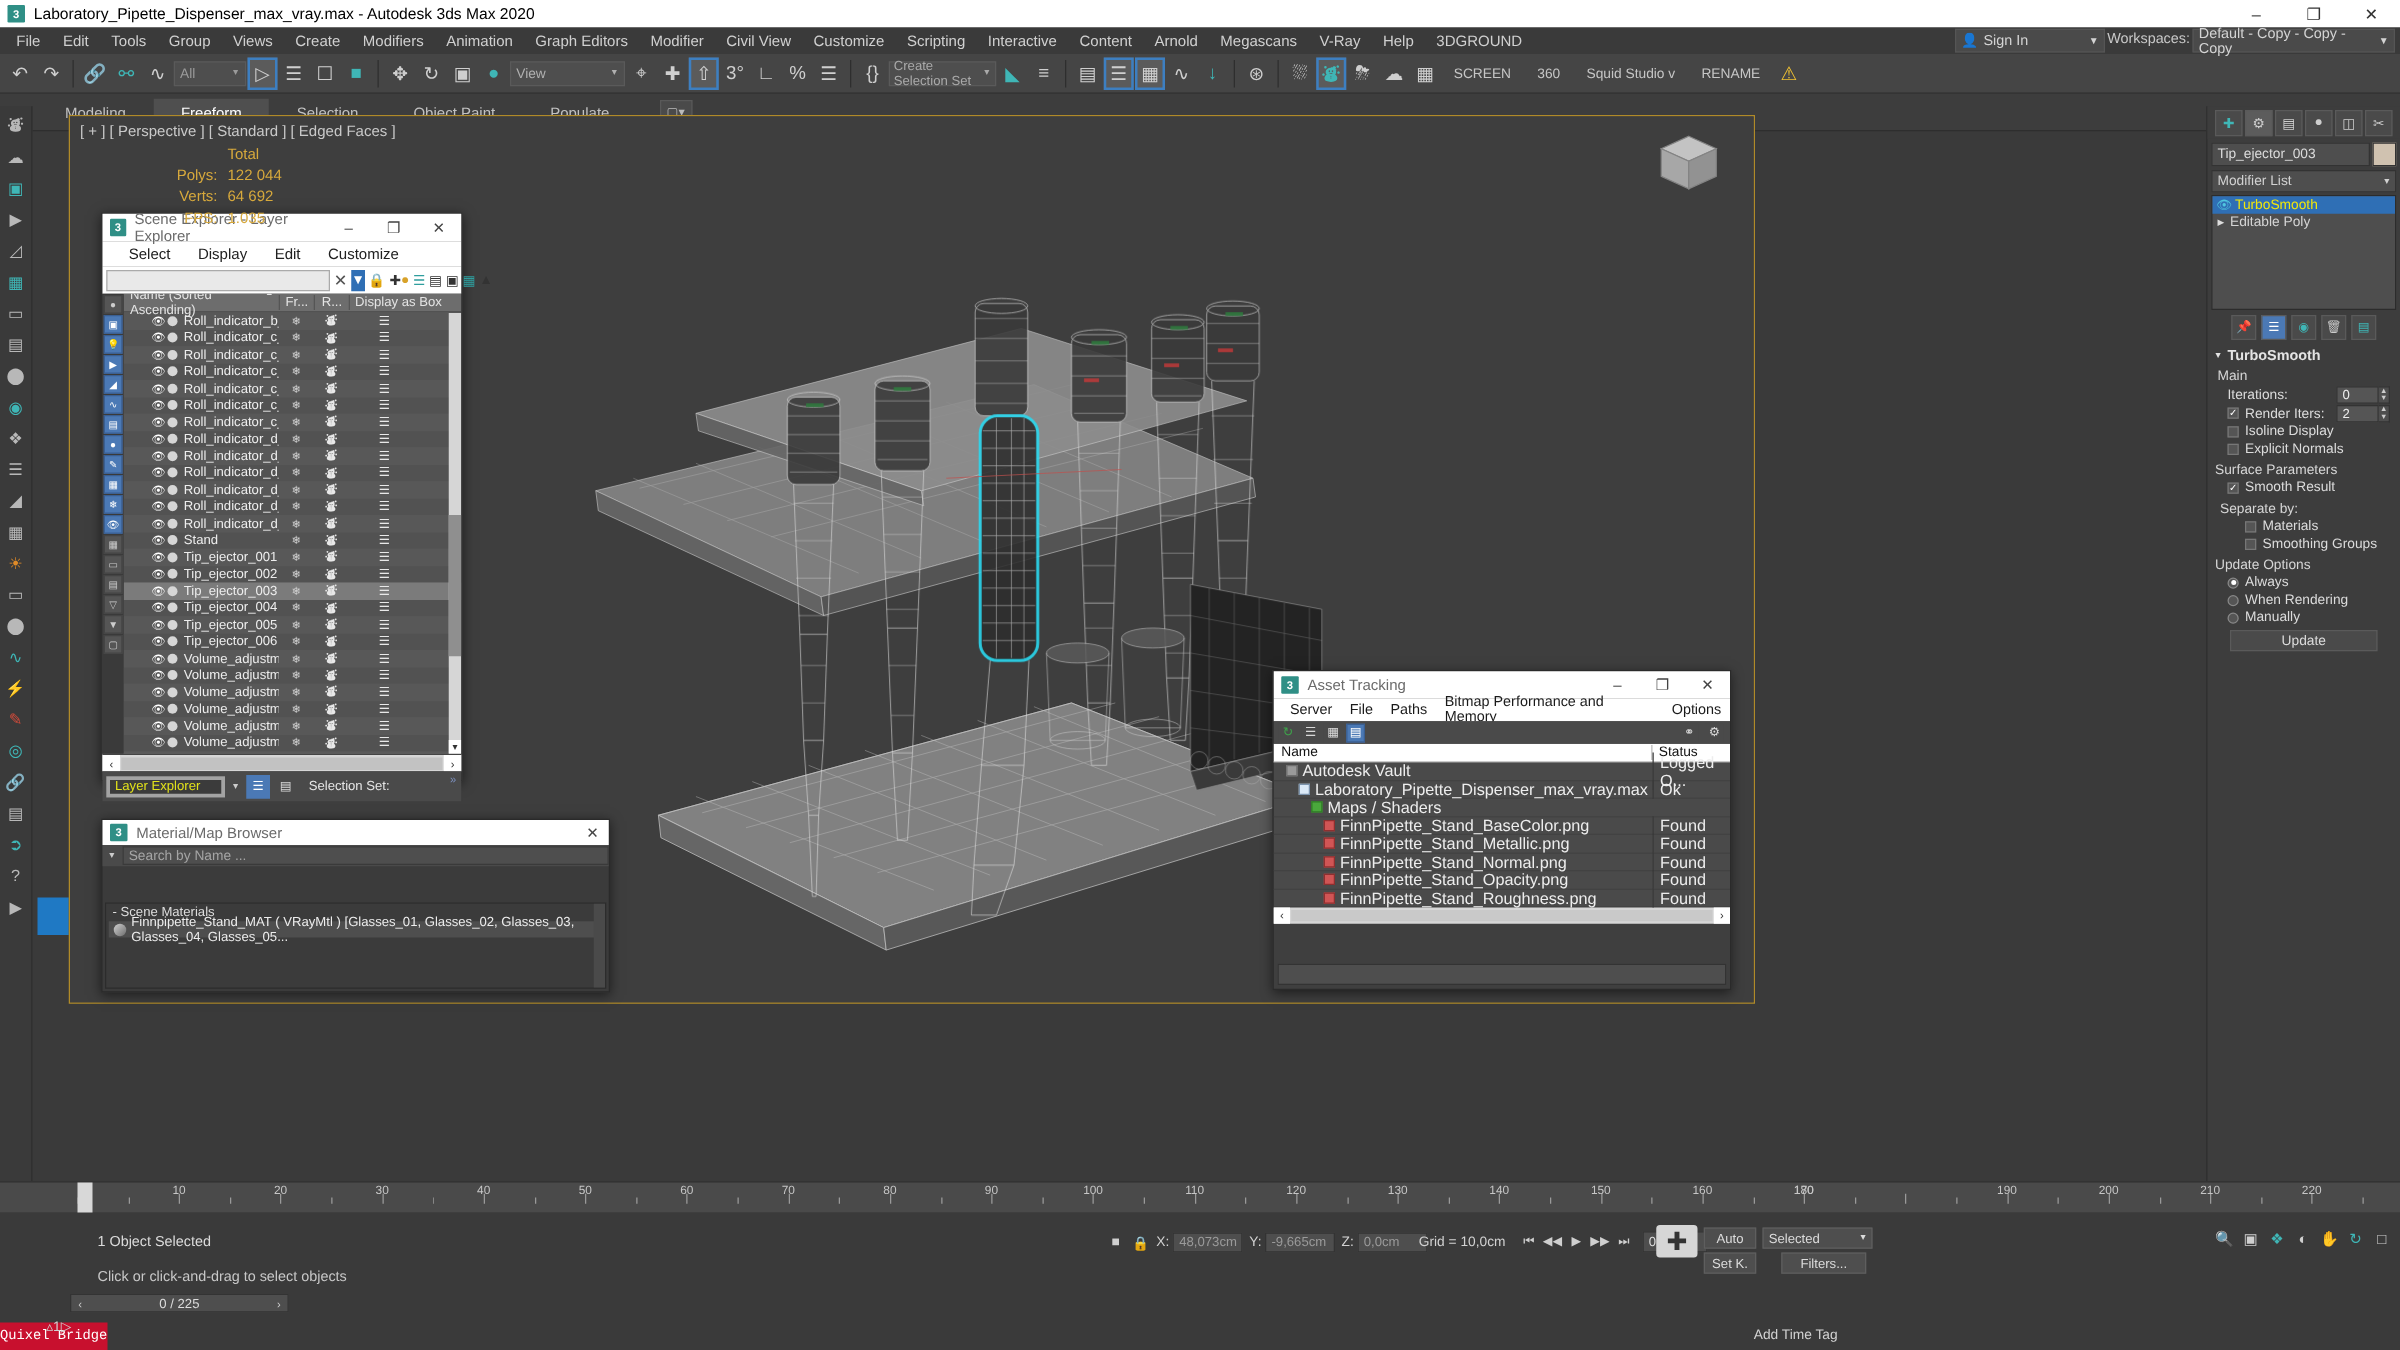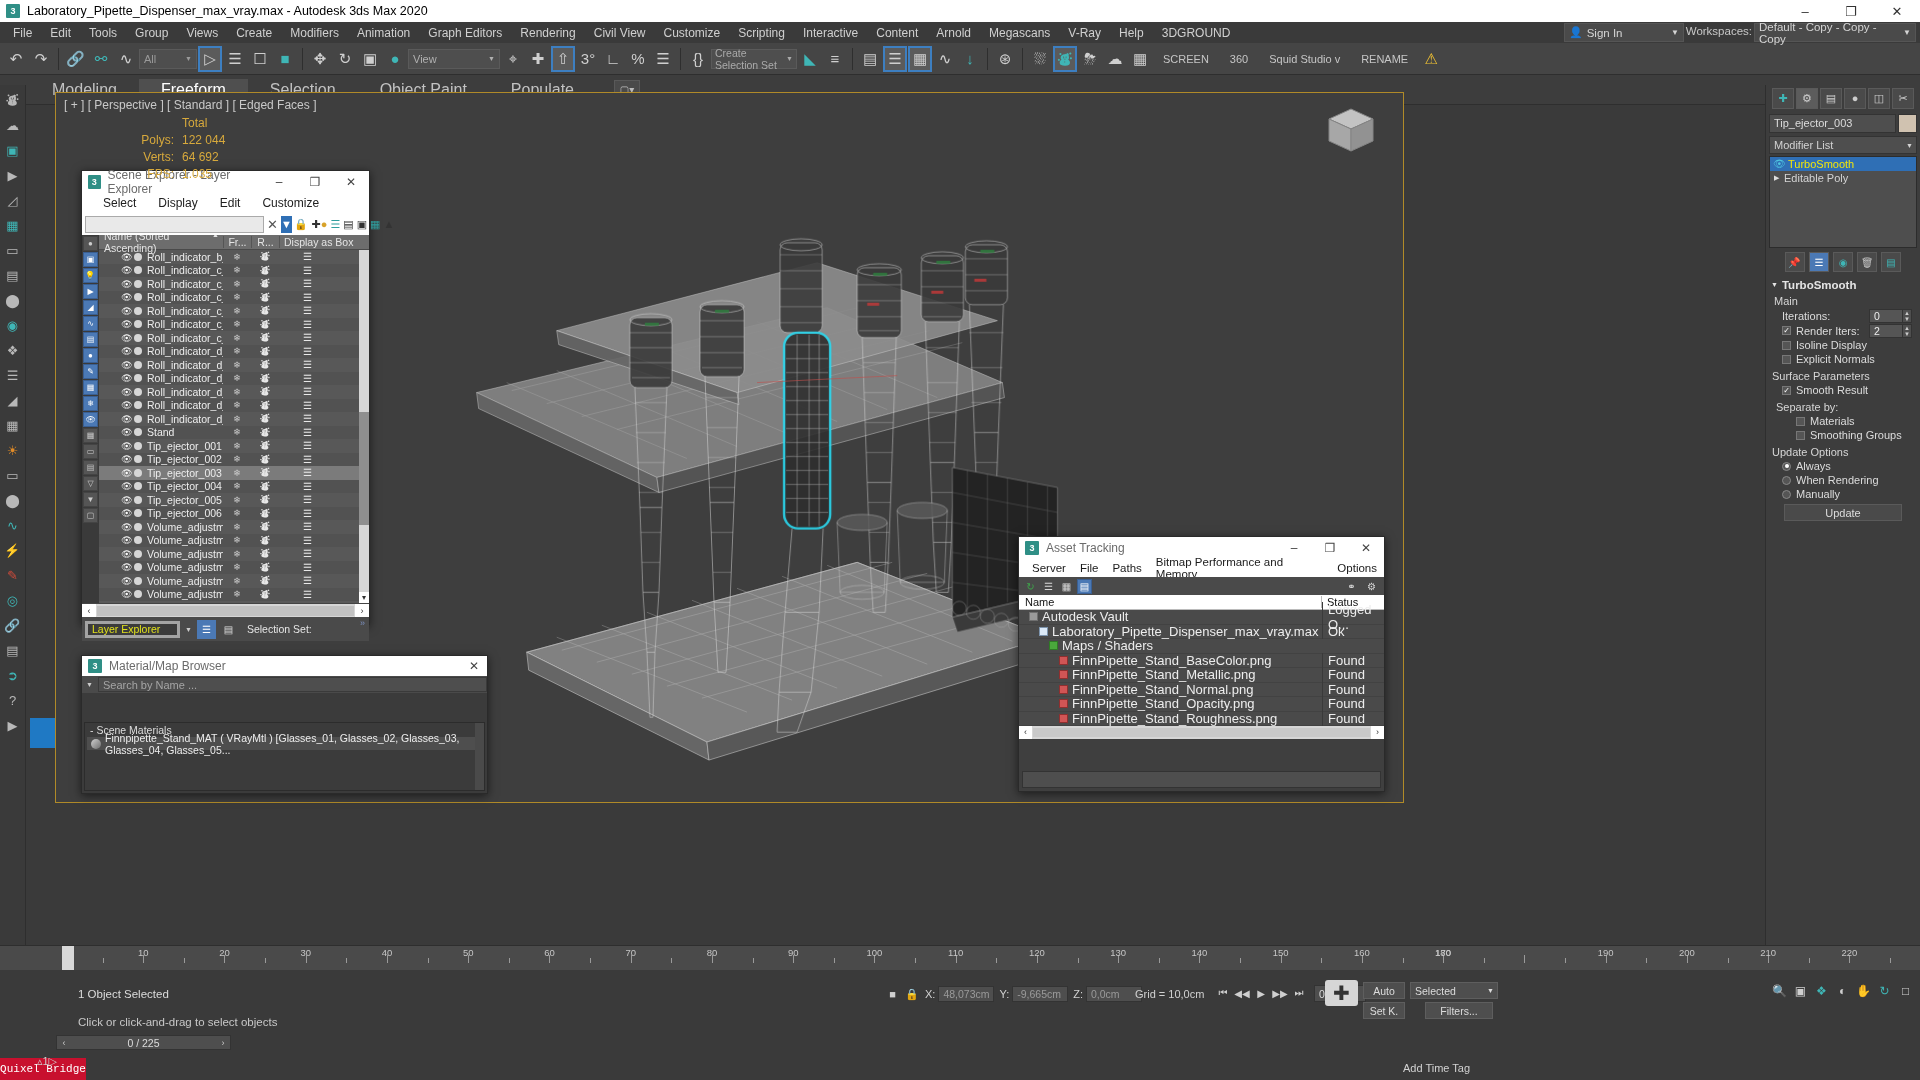--- a/index.html
+++ b/index.html
@@ -73,21 +73,21 @@
   .combo-sel .caret { margin-left:auto; font-size:7px; }
   .tb-text { font-size:11px; color:#c6c6c6; padding:0 10px; white-space:nowrap; }
   .warn-ico { color:#f1c232; font-size:15px; }
 
   
   .ribbon {
     height:30px; background:#3d3d3d; display:flex; align-items:center;
     padding-left:30px; border-bottom:1px solid #2e2e2e;
   }
   .rtab {
-    padding:4px 22px; font-size:16px; color:#c2c2c2; height:22px;
+    padding:4px 22px; font-size:12px; color:#c2c2c2; height:22px;
     display:flex; align-items:center;
   }
   .rtab.active { background:#4f4f4f; color:#fff; }
   .rbtn {
     margin-left:18px; width:26px; height:20px; background:#4a4a4a; border:1px solid #595959;
     display:flex; align-items:center; justify-content:center; font-size:10px; color:#bbb;
   }
 
   
   .leftbar {
@@ -346,21 +346,21 @@
   <div class="menubar">
     <div class="mi">File</div>
     <div class="mi">Edit</div>
     <div class="mi">Tools</div>
     <div class="mi">Group</div>
     <div class="mi">Views</div>
     <div class="mi">Create</div>
     <div class="mi">Modifiers</div>
     <div class="mi">Animation</div>
     <div class="mi">Graph Editors</div>
-    <div class="mi">Rendering</div>
+    <div class="mi">Modifier</div>
     <div class="mi">Civil View</div>
     <div class="mi">Customize</div>
     <div class="mi">Scripting</div>
     <div class="mi">Interactive</div>
     <div class="mi">Content</div>
     <div class="mi">Arnold</div>
     <div class="mi">Megascans</div>
     <div class="mi">V-Ray</div>
     <div class="mi">Help</div>
     <div class="mi">3DGROUND</div>

